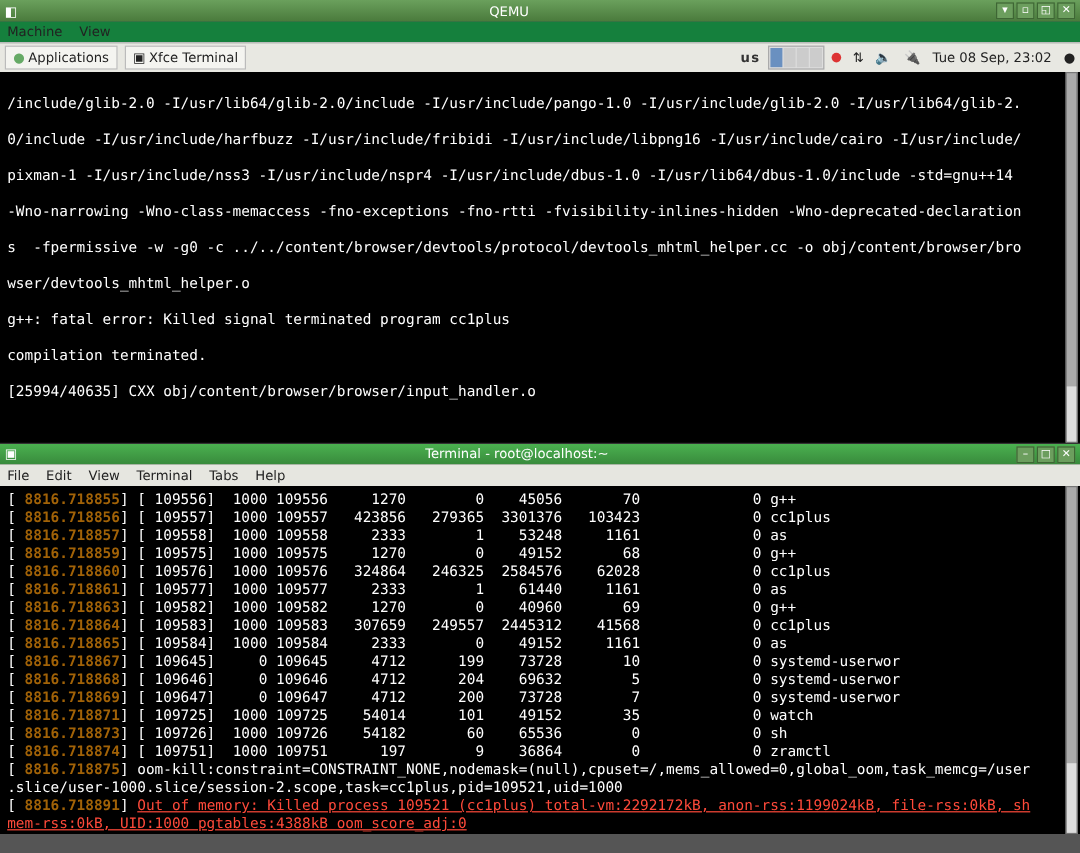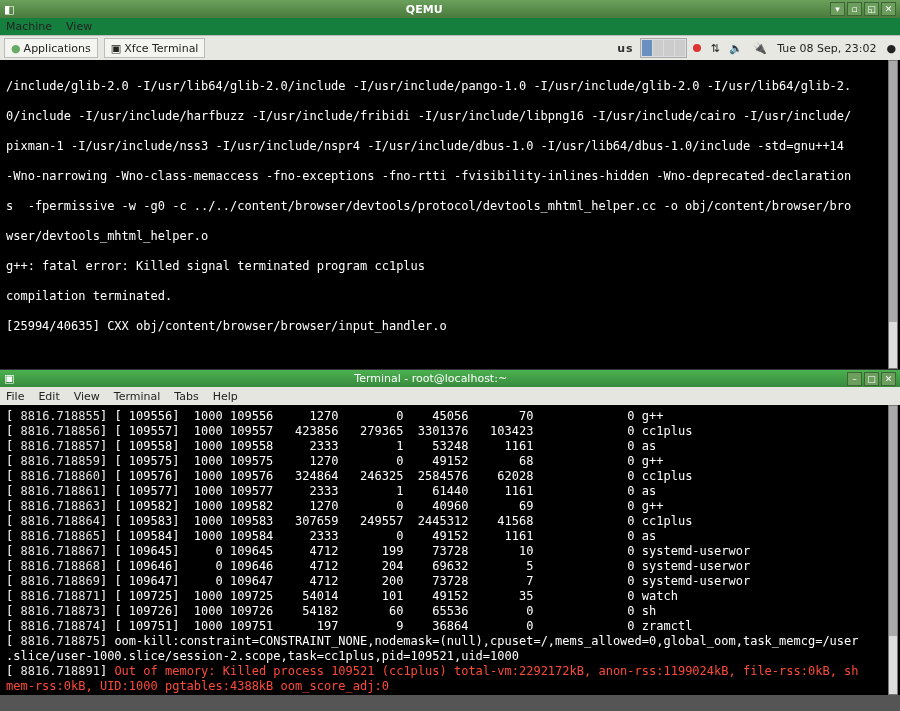--- a/index.html
+++ b/index.html
@@ -15,21 +15,21 @@
     background: linear-gradient(#6aa05c, #4a7a3c);
     color: #fff;
     display: flex;
     align-items: center;
     height: 18px;
     font-family: "DejaVu Sans", sans-serif;
     font-size: 11px;
     padding: 0 4px;
   }
   .outer-titlebar .app-icon { margin-right: 4px; }
-  .outer-titlebar .title { flex: 1; text-align: center; font-weight: bold; }
+  .outer-titlebar .title { flex: 1; text-align: center; font-weight: normal; }
   .win-controls { display: flex; gap: 2px; }
   .win-btn {
     width: 15px; height: 14px;
     background: #6c9e5e;
     border: 1px solid #3e6634;
     display: flex; align-items: center; justify-content: center;
     font-size: 9px; color: #fff;
   }
   .menubar {
     background: #15803d;
@@ -95,23 +95,23 @@
     height: 18px;
     display: flex;
     align-items: center;
     font-family: "DejaVu Sans", sans-serif;
     font-size: 11px;
     color: #222;
     padding: 0 6px;
     gap: 14px;
   }
   .lower-term { height: 290px; }
-  .g { color: #e5e5e5; }
+  .g { color: #a16207; font-weight: bold; }
   .c { color: #3adada; }
-  .r { color: #ff4a3a; }
+  .r { color: #ff4a3a; text-decoration: underline; }
   .w { color: #ffffff; }
   .scrollbar-v {
     position: absolute;
     right: 2px;
     width: 10px;
     background: #aaa;
     border: 1px solid #777;
   }
   .rel { position: relative; }
   .thumb { background:#ddd; position:absolute; left:0; right:0; }

